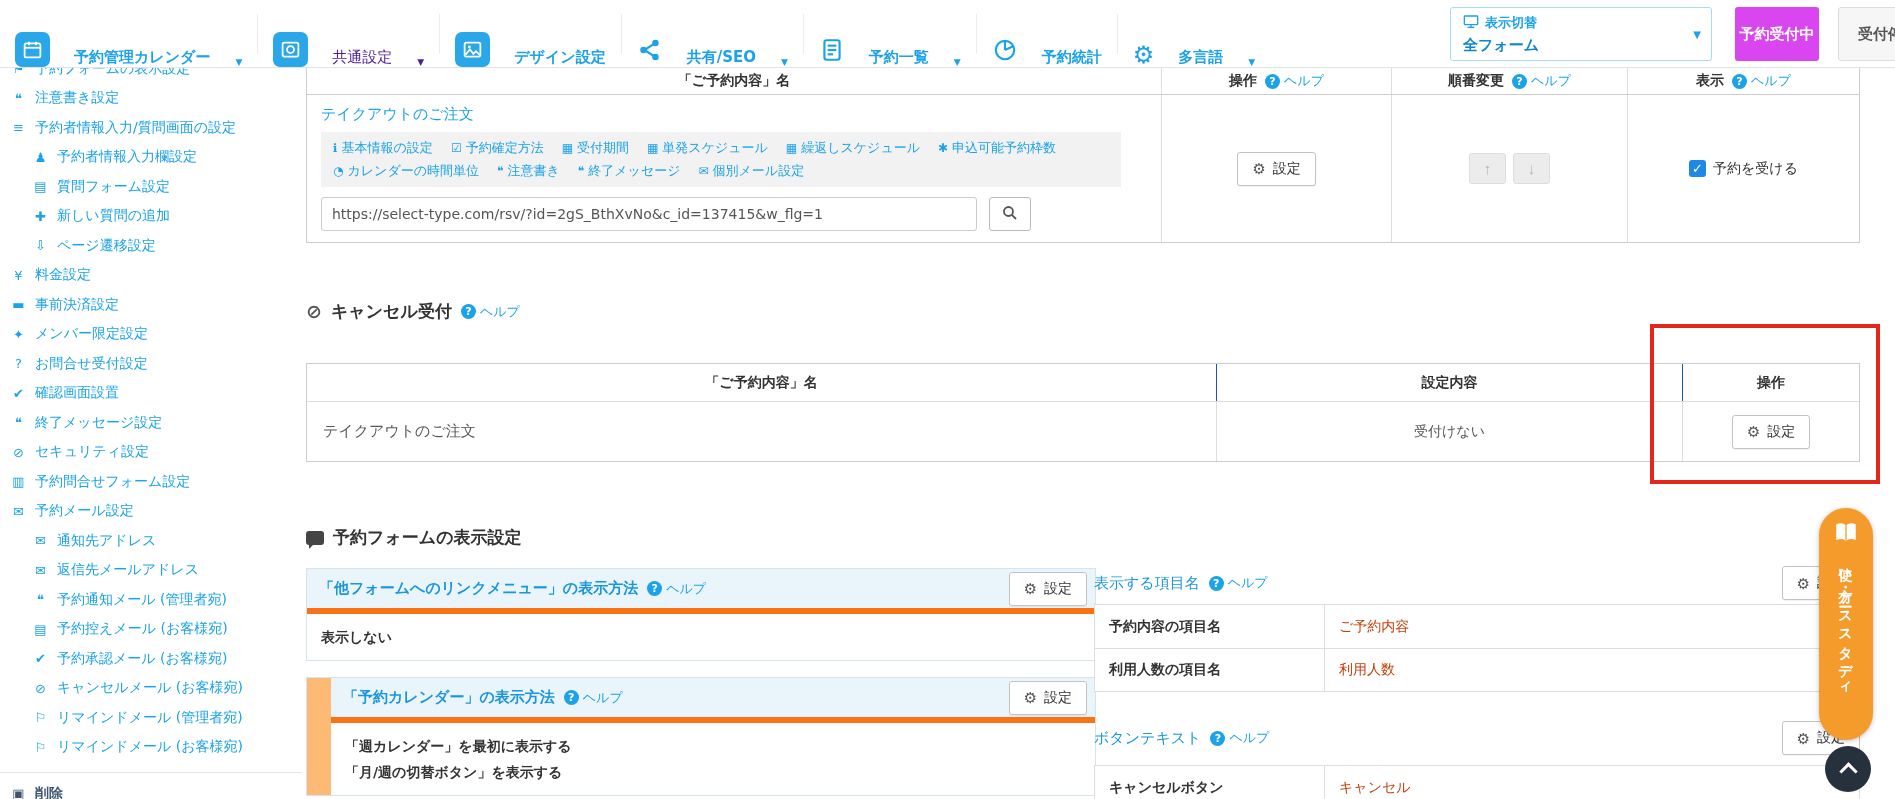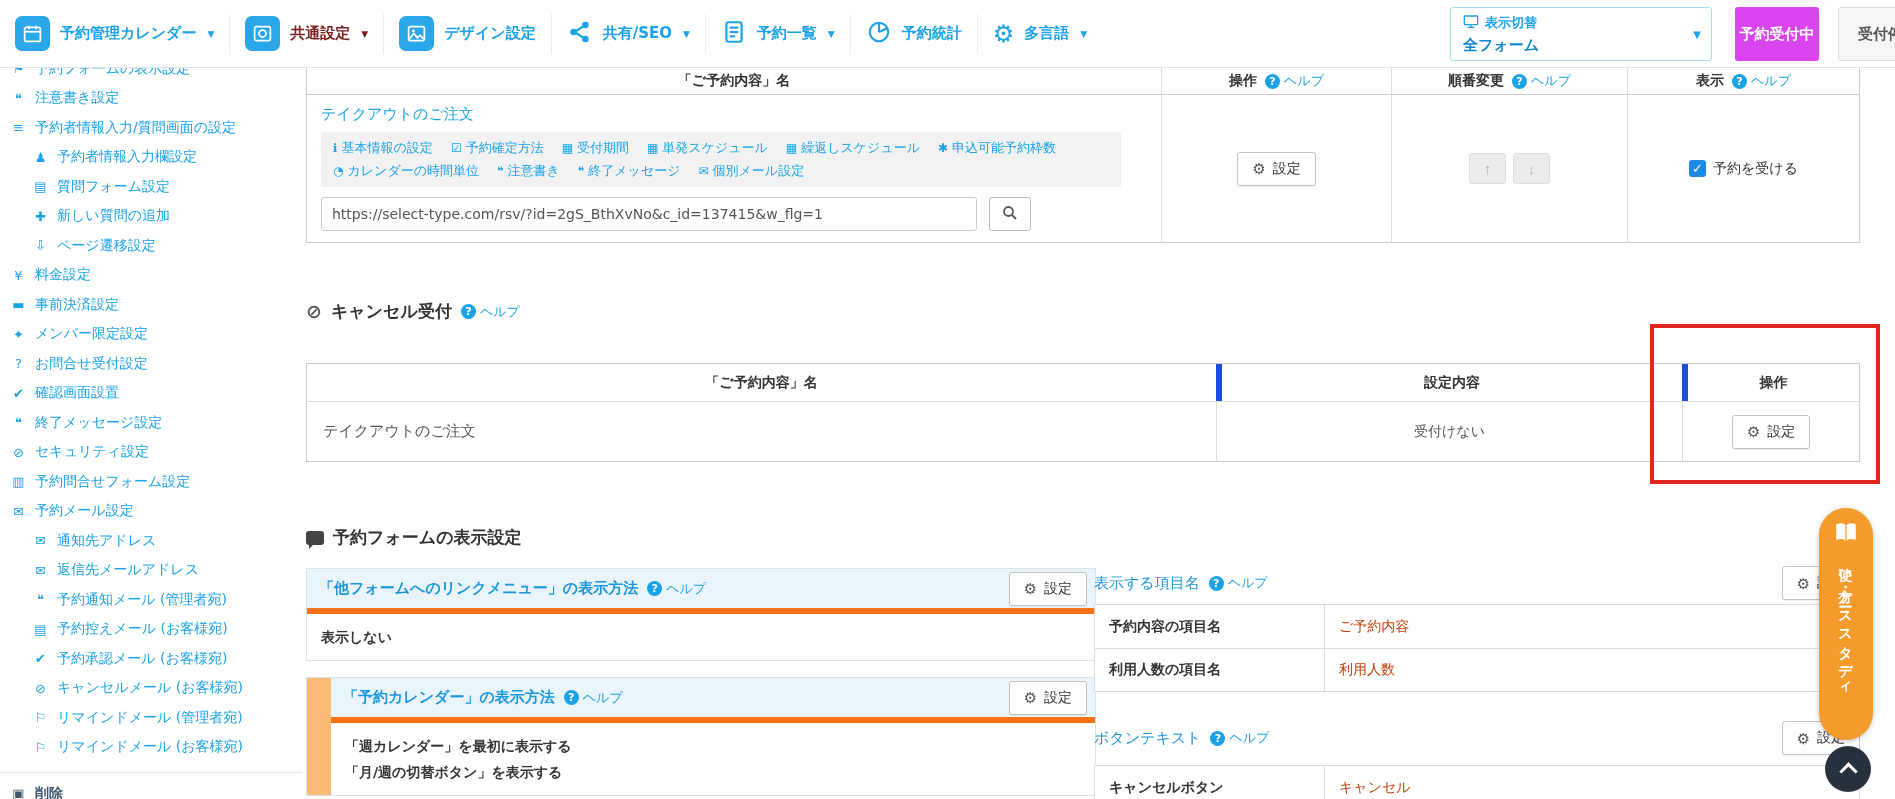--- a/index.html
+++ b/index.html
@@ -4,23 +4,23 @@
 <style>
   * { margin:0; padding:0; box-sizing:border-box; }
   html,body { width:1895px; height:799px; overflow:hidden; background:#fff;
     font-family:"DejaVu Sans","Liberation Sans",sans-serif; }
   body { position:relative; }
   a { text-decoration:none; }
 
   
   .navbar { position:absolute; top:0; left:0; width:1895px; height:68px; background:#fff;
     border-bottom:1px solid #e3e3e3; z-index:50; display:flex; align-items:center; }
-  .nav-item { display:flex; align-items:center; gap:10px; padding:0 15px; height:100%;
+  .nav-item { display:flex; align-items:flex-end; gap:24px; padding:0 15px; height:100%;
     color:#1ba2e8; font-size:15px; font-weight:600; cursor:pointer; white-space:nowrap; }
-  .nav-item.active { color:#7f1d1d; font-weight:700; }
+  .nav-item.active { color:#4c1d95; font-weight:400; }
   .nav-sep { width:1px; height:40px; background:#ececec; flex:none; }
   .nav-ic-sq { width:35px; height:35px; background:#2aa7e9; border-radius:7px; flex:none;
     display:flex; align-items:center; justify-content:center; }
   .caret { font-size:9px; margin-left:1px; }
   .gear-glyph { font-size:24px; line-height:1; color:#1ba2e8; }
 
   .switcher { position:absolute; left:1450px; top:7px; width:262px; height:54px;
     border:1px solid #a8dcf6; border-radius:3px; background:#fff; display:flex;
     align-items:center; padding:4px 12px; cursor:pointer; }
   .sw-col { display:flex; flex-direction:column; gap:3px; }
@@ -92,21 +92,21 @@
     font-size:17px; font-weight:700; color:#333; }
   .sec-ic { color:#555; font-size:19px; line-height:1; }
   .bubble-ic { position:relative; width:18px; height:14px; background:#444; border-radius:3px; flex:none; }
   .bubble-ic:after { content:""; position:absolute; left:3px; bottom:-4px; border:4px solid transparent;
     border-top-color:#444; border-left-color:#444; }
 
   
   .ctable { position:absolute; top:295px; left:0; width:1554px; border:1px solid #ccc; }
   .ct-head { display:grid; grid-template-columns:909px 466px 177px; height:38px; border-bottom:1px solid #ddd; }
   .ct-head > div { display:flex; align-items:center; justify-content:center; font-size:14px;
-    font-weight:700; color:#333; border-left:6px solid #1d4ed8; }
+    font-weight:700; color:#333; border-left:1px solid #1d4ed8; }
   .ct-head > div:first-child { border-left:none; }
   .ct-row { display:grid; grid-template-columns:909px 466px 177px; height:59px; }
   .ct-row > div { display:flex; align-items:center; justify-content:center; font-size:14px;
     color:#555; border-left:1px solid #ddd; }
   .ct-row > div:first-child { border-left:none; justify-content:flex-start; padding-left:16px; font-size:15px; }
 
   .annotation { position:absolute; left:1650px; top:324px; width:230px; height:160px;
     border:4px solid #e3271c; z-index:40; pointer-events:none; }
 
   

